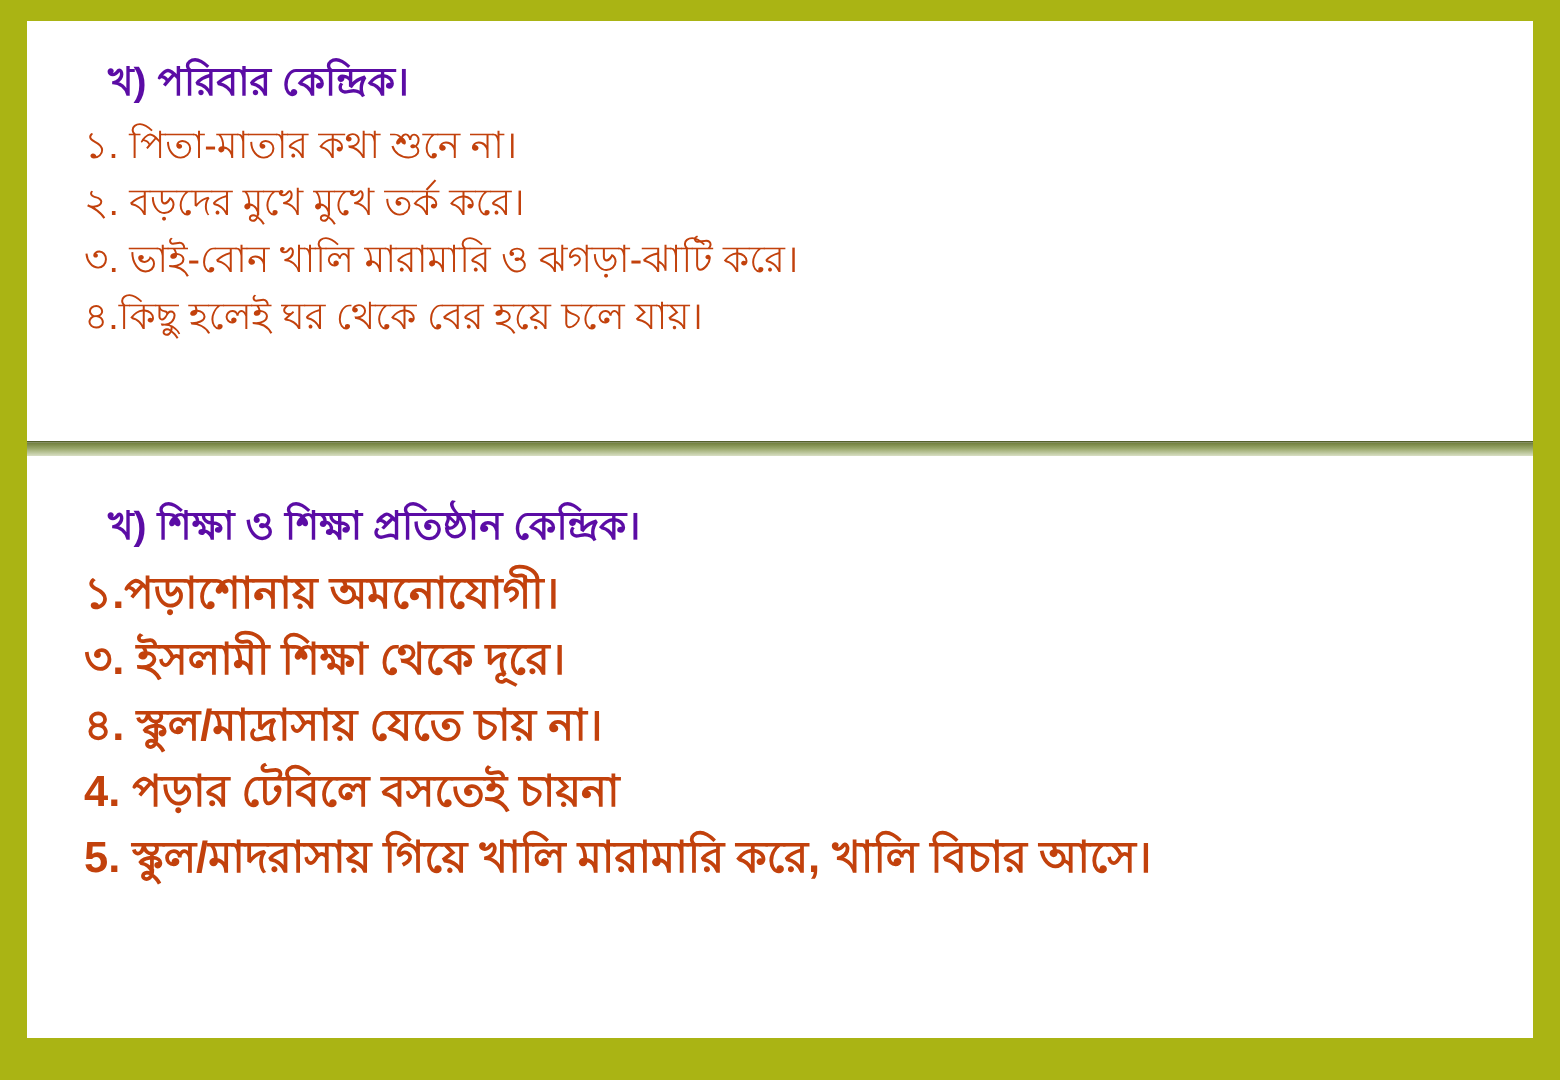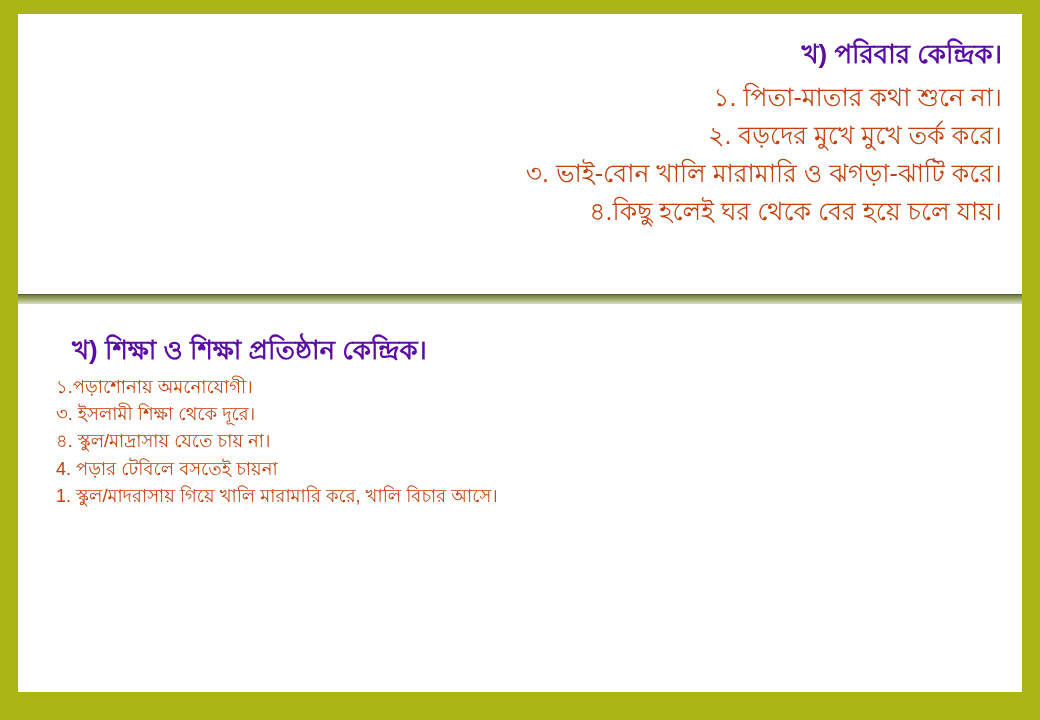--- a/index.html
+++ b/index.html
@@ -25,21 +25,20 @@
   .section {
     position: absolute;
     left: 0;
     width: 100%;
     box-sizing: border-box;
     padding-left: 38px;
     padding-right: 20px;
   }
   .section-top {
     top: 22px;
-    text-align: right;
   }
   .section-bottom {
     top: 318px;
   }
   .divider {
     position: absolute;
     left: 0;
     top: 280px;
     width: 100%;
     height: 9px;
@@ -58,21 +57,22 @@
     color: #c2410c;
     font-size: 25px;
     line-height: 1.52;
     margin: 0;
     white-space: nowrap;
   }
   .list-top .line {
     font-size: 25px;
   }
   .list-bottom .line {
-    font-size: 18px;
+    font-size: 29px;
+    font-weight: bold;
   }
 </style>
 </head>
 <body>
 
 <div class="slide">
 
   <div class="section section-top">
     <p class="heading">খ) পরিবার কেন্দ্রিক।</p>
     <div class="list-top">
@@ -85,17 +85,17 @@
 
   <div class="divider"></div>
 
   <div class="section section-bottom">
     <p class="heading">খ) শিক্ষা ও শিক্ষা প্রতিষ্ঠান কেন্দ্রিক।</p>
     <div class="list-bottom">
       <p class="line">১.পড়াশোনায় অমনোযোগী।</p>
       <p class="line">৩. ইসলামী শিক্ষা থেকে দূরে।</p>
       <p class="line">৪. স্কুল/মাদ্রাসায় যেতে চায় না।</p>
       <p class="line">4. পড়ার টেবিলে বসতেই চায়না</p>
-      <p class="line">1. স্কুল/মাদরাসায় গিয়ে খালি মারামারি করে, খালি বিচার আসে।</p>
+      <p class="line">5. স্কুল/মাদরাসায় গিয়ে খালি মারামারি করে, খালি বিচার আসে।</p>
     </div>
   </div>
 
 </div>
 
 </body></html>

